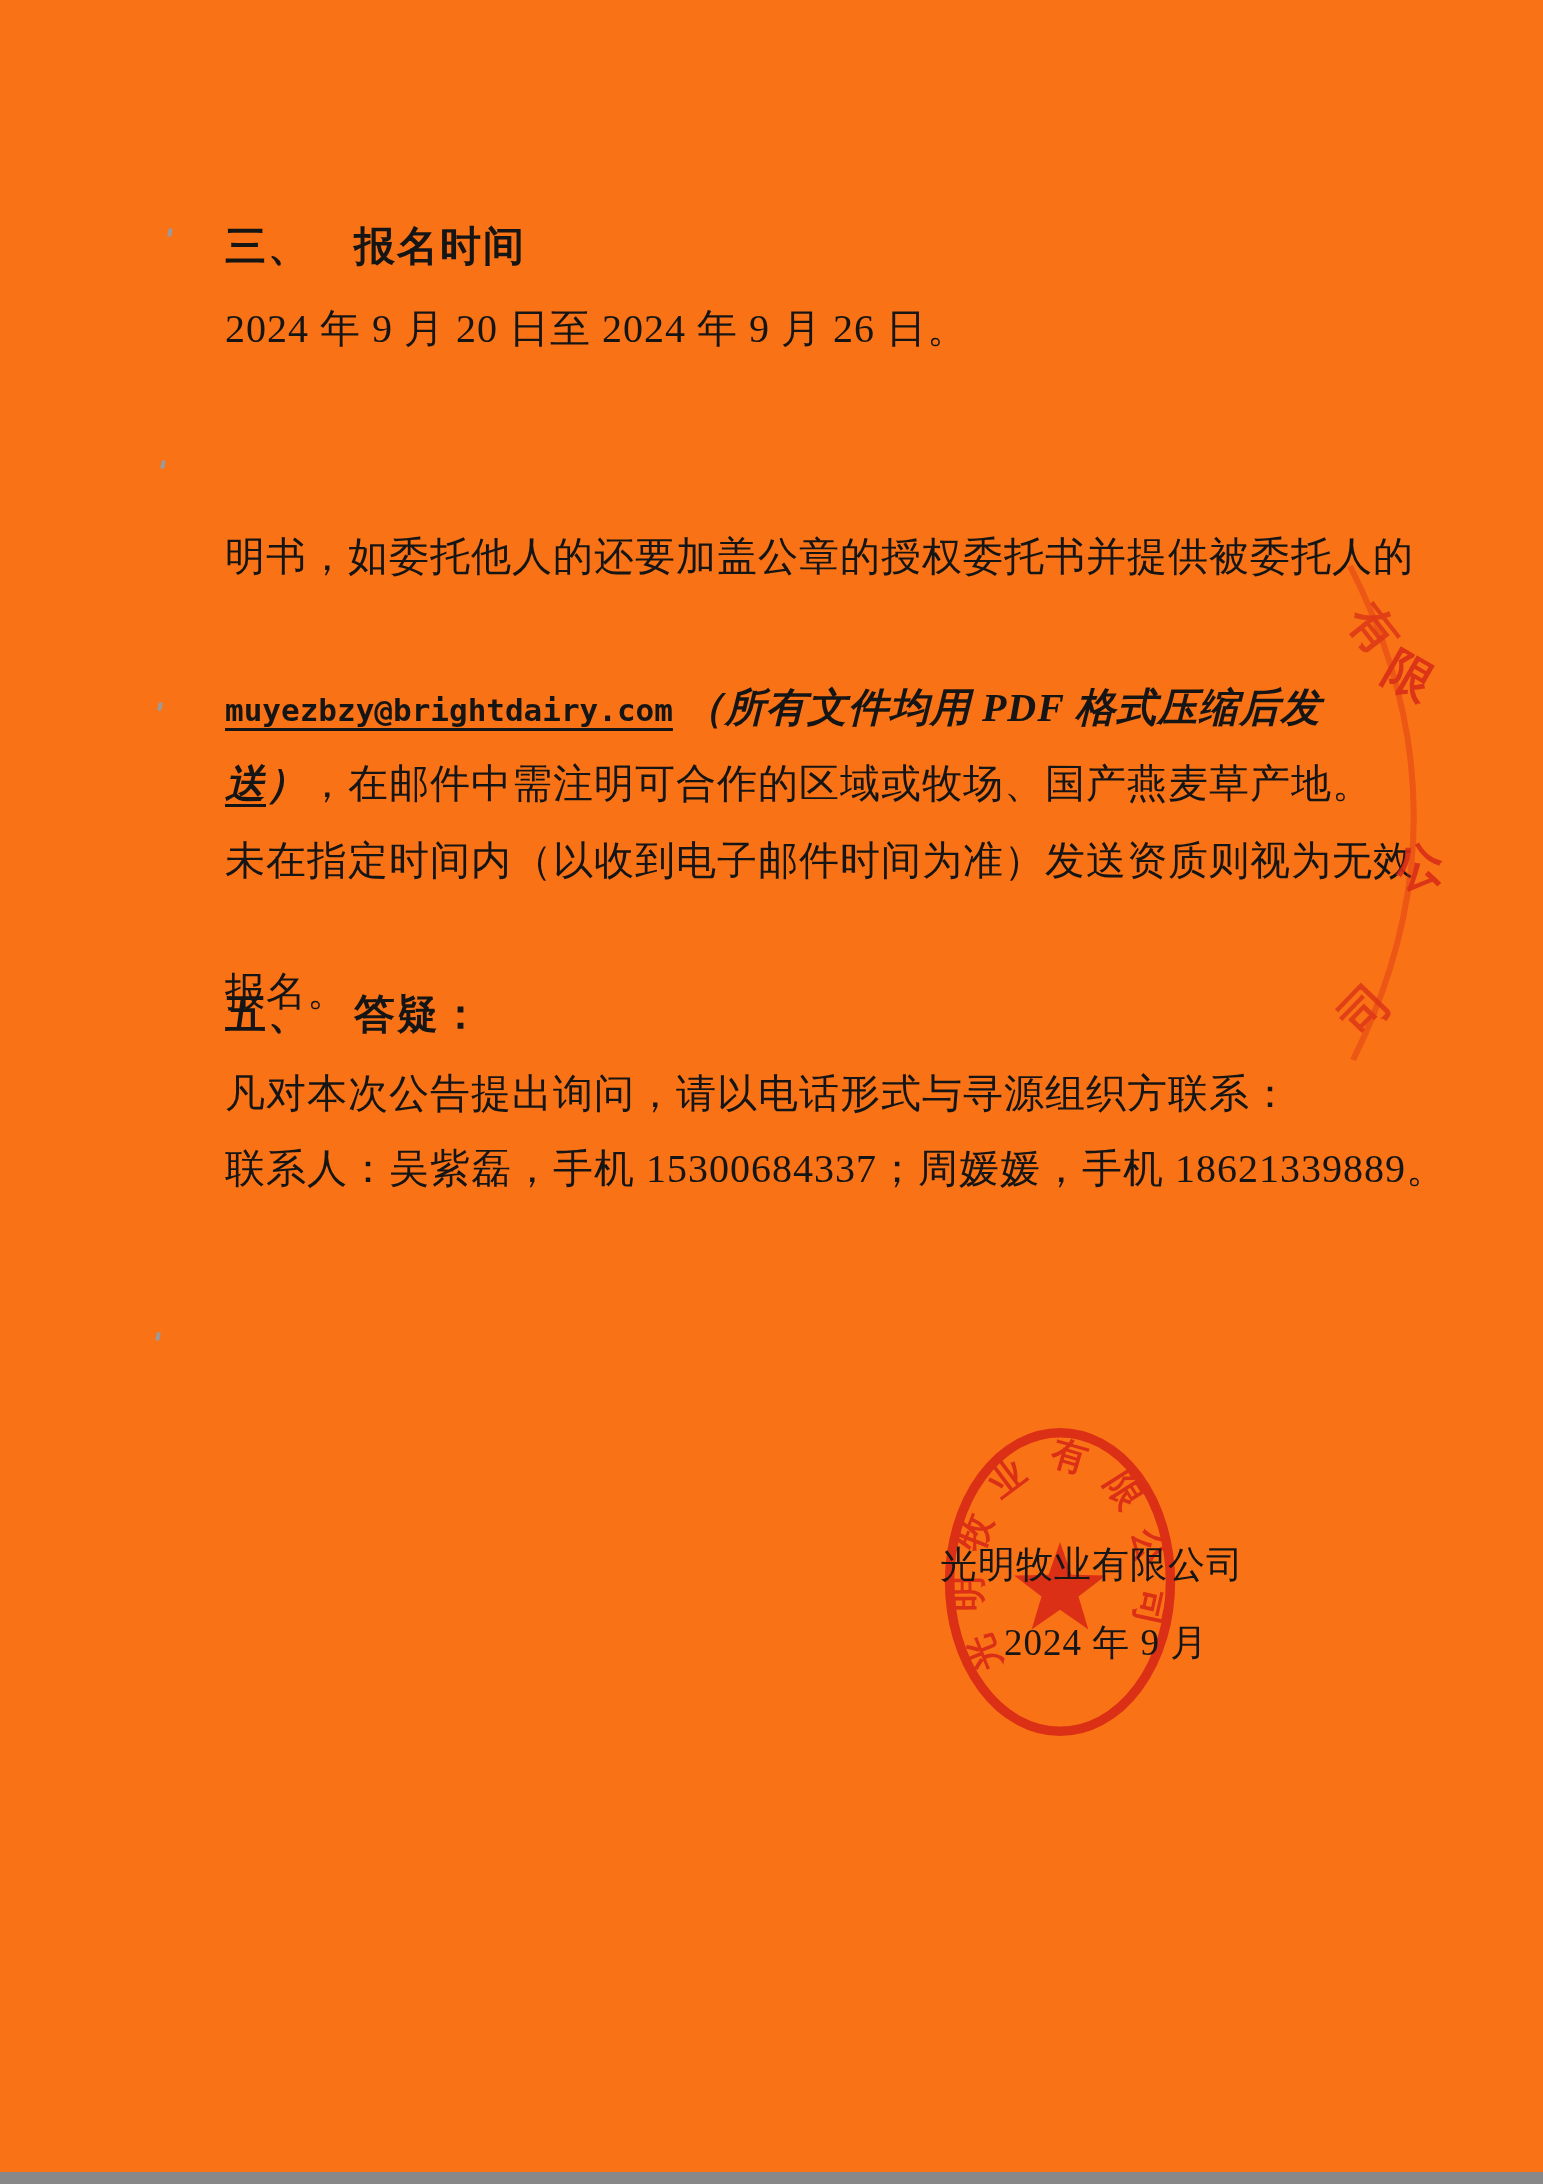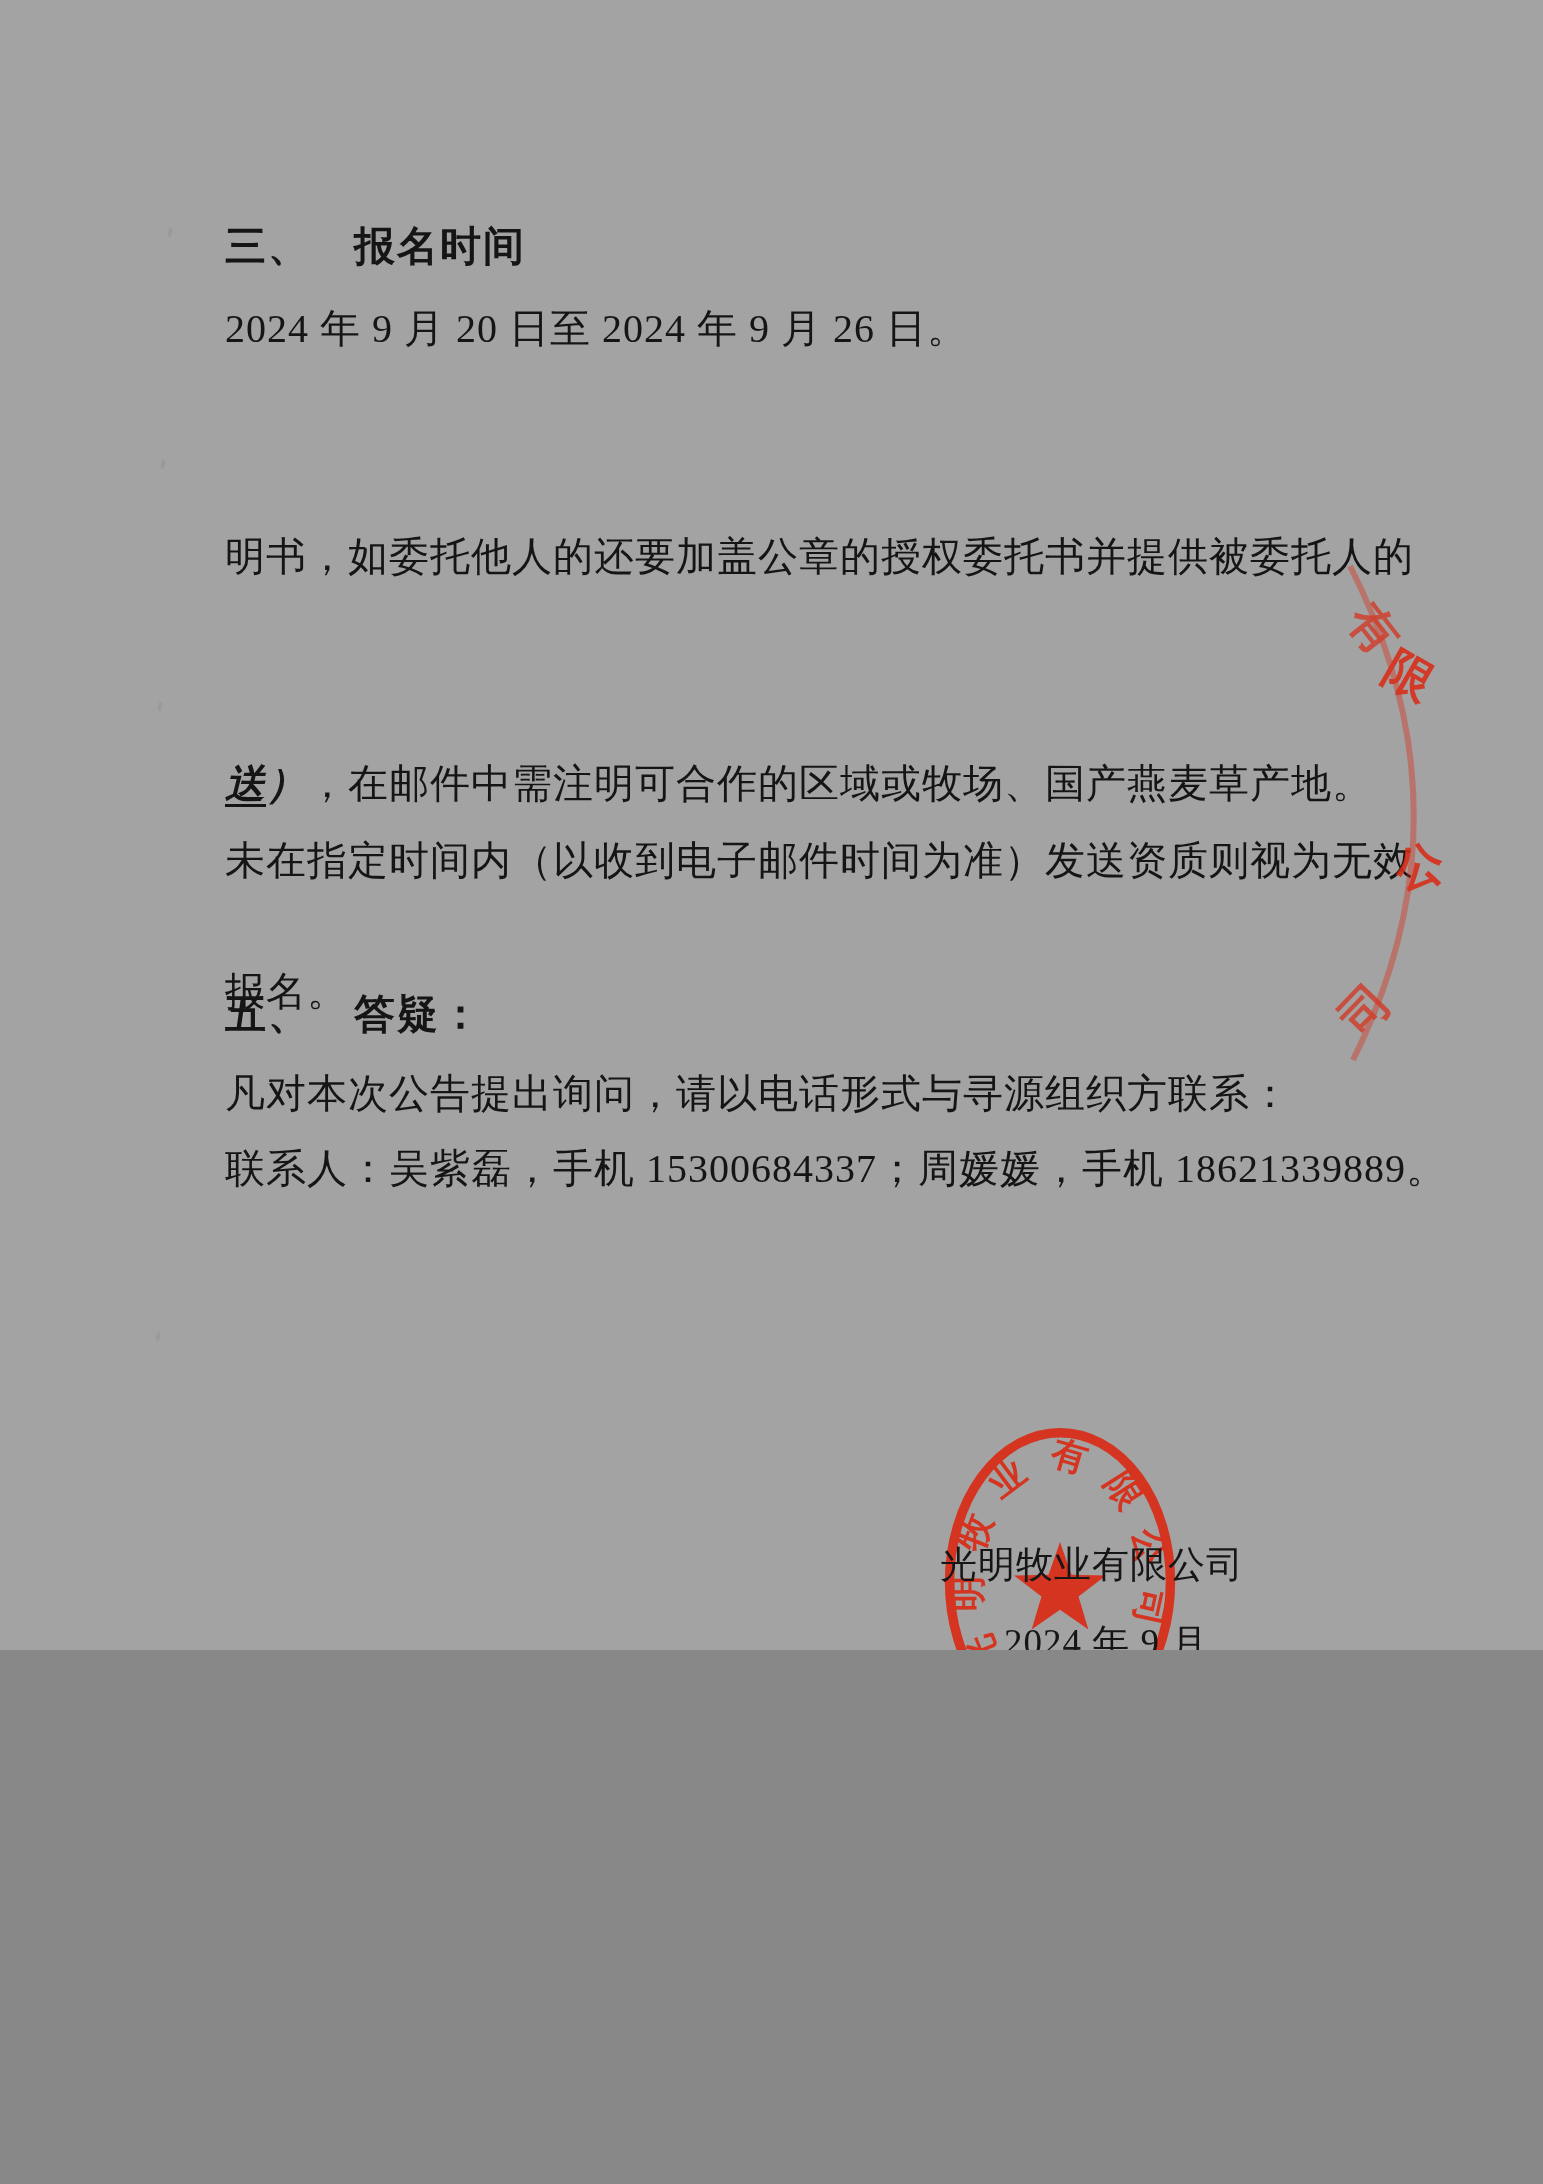--- a/index.html
+++ b/index.html
@@ -1,19 +1,19 @@
 <!DOCTYPE html>
 <html><head>
 <meta charset="utf-8">
 <style>
   html,body{margin:0;padding:0;background:#888;}
   .page{
     position:relative;
-    width:1543px;height:1650px;
-    background:#a3a3a3;
+    width:1543px;height:2172px;
+    background:#f97316;
     margin:0 auto;
     overflow:hidden;
     font-family:"Liberation Serif", serif;
     color:#111;
   }
   .line{
     position:absolute;
     left:225px;
     font-size:40px;
     line-height:1.2;
@@ -72,20 +72,21 @@
 
   <div class="speck" style="left:168px;top:228px;"></div>
   <div class="speck" style="left:161px;top:460px;"></div>
   <div class="speck" style="left:158px;top:702px;"></div>
   <div class="speck" style="left:156px;top:1332px;"></div>
 
   <div class="line heading" style="top:222px;">三、　报名时间</div>
   <div class="line" style="top:305px;">2024 年 9 月 20 日至 2024 年 9 月 26 日。</div>
 
   <div class="line" style="top:533px;">明书，如委托他人的还要加盖公章的授权委托书并提供被委托人的</div>
+  <div class="line" style="top:684px;"><span class="email u">muyezbzy@brightdairy.com</span><span> </span><span class="em">（所有文件均用 PDF 格式压缩后发</span></div>
   <div class="line" style="top:760px;"><span class="em u">送</span><span class="em">）</span><span>，在邮件中需注明可合作的区域或牧场、国产燕麦草产地。</span></div>
   <div class="line" style="top:837px;">未在指定时间内（以收到电子邮件时间为准）发送资质则视为无效</div>
   <div class="line" style="top:968px;">报名。</div>
 
   <div class="line heading" style="top:990px;">五、　答疑：</div>
   <div class="line" style="top:1070px;">凡对本次公告提出询问，请以电话形式与寻源组织方联系：</div>
   <div class="line" style="top:1145px;">联系人：吴紫磊，手机 15300684337；周媛媛，手机 18621339889。</div>
 
   <div class="sig" style="left:940px;top:1540px;">光明牧业有限公司</div>
   <div class="sig" style="left:1004px;top:1618px;">2024 年 9 月</div>

